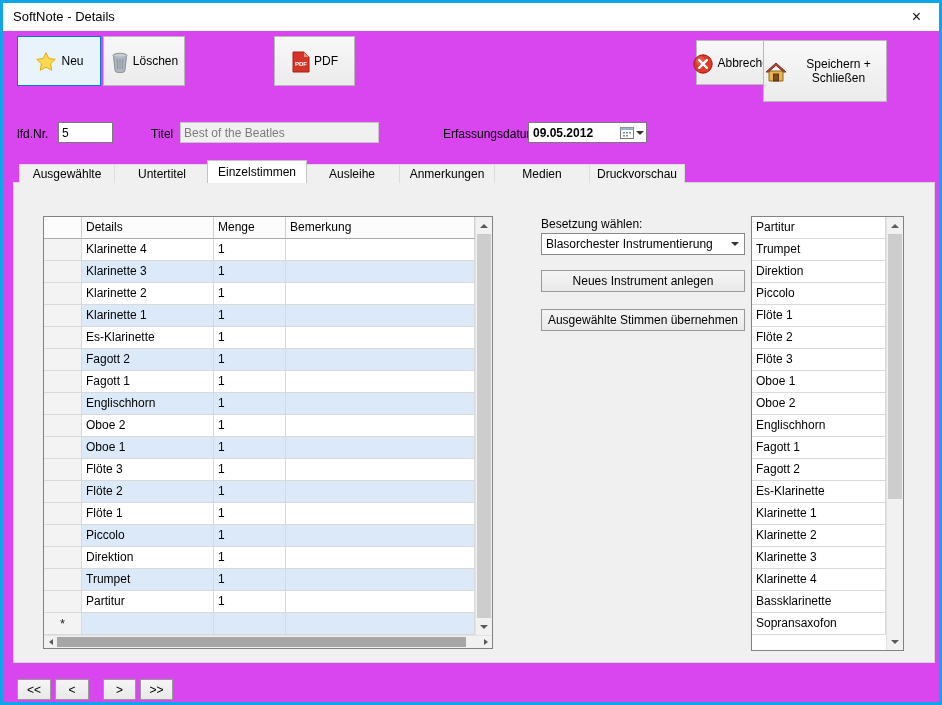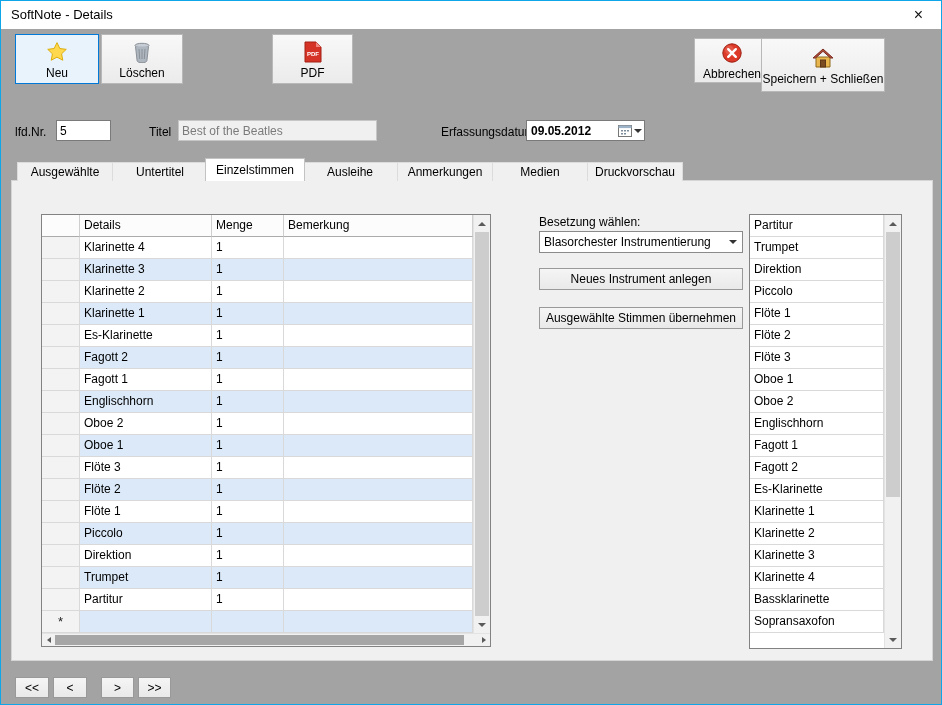--- a/index.html
+++ b/index.html
@@ -1,35 +1,35 @@
 <!DOCTYPE html>
 <html><head>
 <meta charset="utf-8">
 <style>
   * { margin:0; padding:0; box-sizing:border-box; cursor:default; }
   html,body { width:942px; height:705px; }
   body { font-family:"Liberation Sans", sans-serif; font-size:12px; color:#000; background:#e8e8e8; }
-  .window { position:relative; width:942px; height:705px; background:#a3a3a3; border:1px solid #0ea5e9; overflow:hidden; }
+  .window { position:relative; width:942px; height:705px; background:#d946ef; border:3px solid #0ea5e9; overflow:hidden; }
 
   
   .titlebar { position:absolute; left:0; top:0; width:100%; height:28px; background:#ffffff; }
   .title { position:absolute; left:10px; top:0; line-height:28px; font-size:13px; }
   .close-btn { position:absolute; right:0; top:0; width:45px; height:28px; display:flex; align-items:center; justify-content:center; font-size:16px; color:#111; }
 
   
-  .tbtn { position:absolute; display:flex; flex-direction:column; align-items:center; justify-content:center; gap:3px;
+  .tbtn { position:absolute; display:flex; flex-direction:row; align-items:center; justify-content:center; gap:3px;
           background:linear-gradient(#f8f8f8,#ebebeb); border:1px solid #b8b8b8; font-family:inherit; font-size:12px; color:#000; outline:none; }
   .tbtn .icon { height:24px; display:flex; align-items:flex-end; justify-content:center; }
   #btn-neu { left:14px; top:33px; width:84px; height:50px; border:1px solid #0078d7; background:#e9f3fb; }
   #btn-loeschen { left:100px; top:33px; width:82px; height:50px; }
   #btn-drucken  { left:186px; top:33px; width:81px; height:50px; }
   #btn-pdf      { left:271px; top:33px; width:81px; height:50px; }
   #btn-speichern { left:609px; top:37px; width:80px; height:45px; }
   #btn-abbrechen { left:693px; top:37px; width:76px; height:45px; }
-  #btn-speichern-schliessen { left:760px; top:37px; width:124px; height:54px; }
+  #btn-speichern-schliessen { left:760px; top:37px; width:124px; height:62px; }
 
   
   .lbl { position:absolute; font-size:12px; }
   #lbl-lfdnr { left:14px; top:124px; }
   #inp-lfdnr { position:absolute; left:55px; top:119px; width:55px; height:21px; border:1px solid #7a7a7a;
                padding-left:3px; font:12px "Liberation Sans",sans-serif; background:#fff; }
   #lbl-titel { left:148px; top:124px; }
   #inp-titel { position:absolute; left:177px; top:119px; width:199px; height:21px; border:1px solid #c6c6c6;
                padding-left:3px; font:12px "Liberation Sans",sans-serif; background:#f0f0f0; color:#7b7b7b; }
   #lbl-datum { left:440px; top:124px; }

